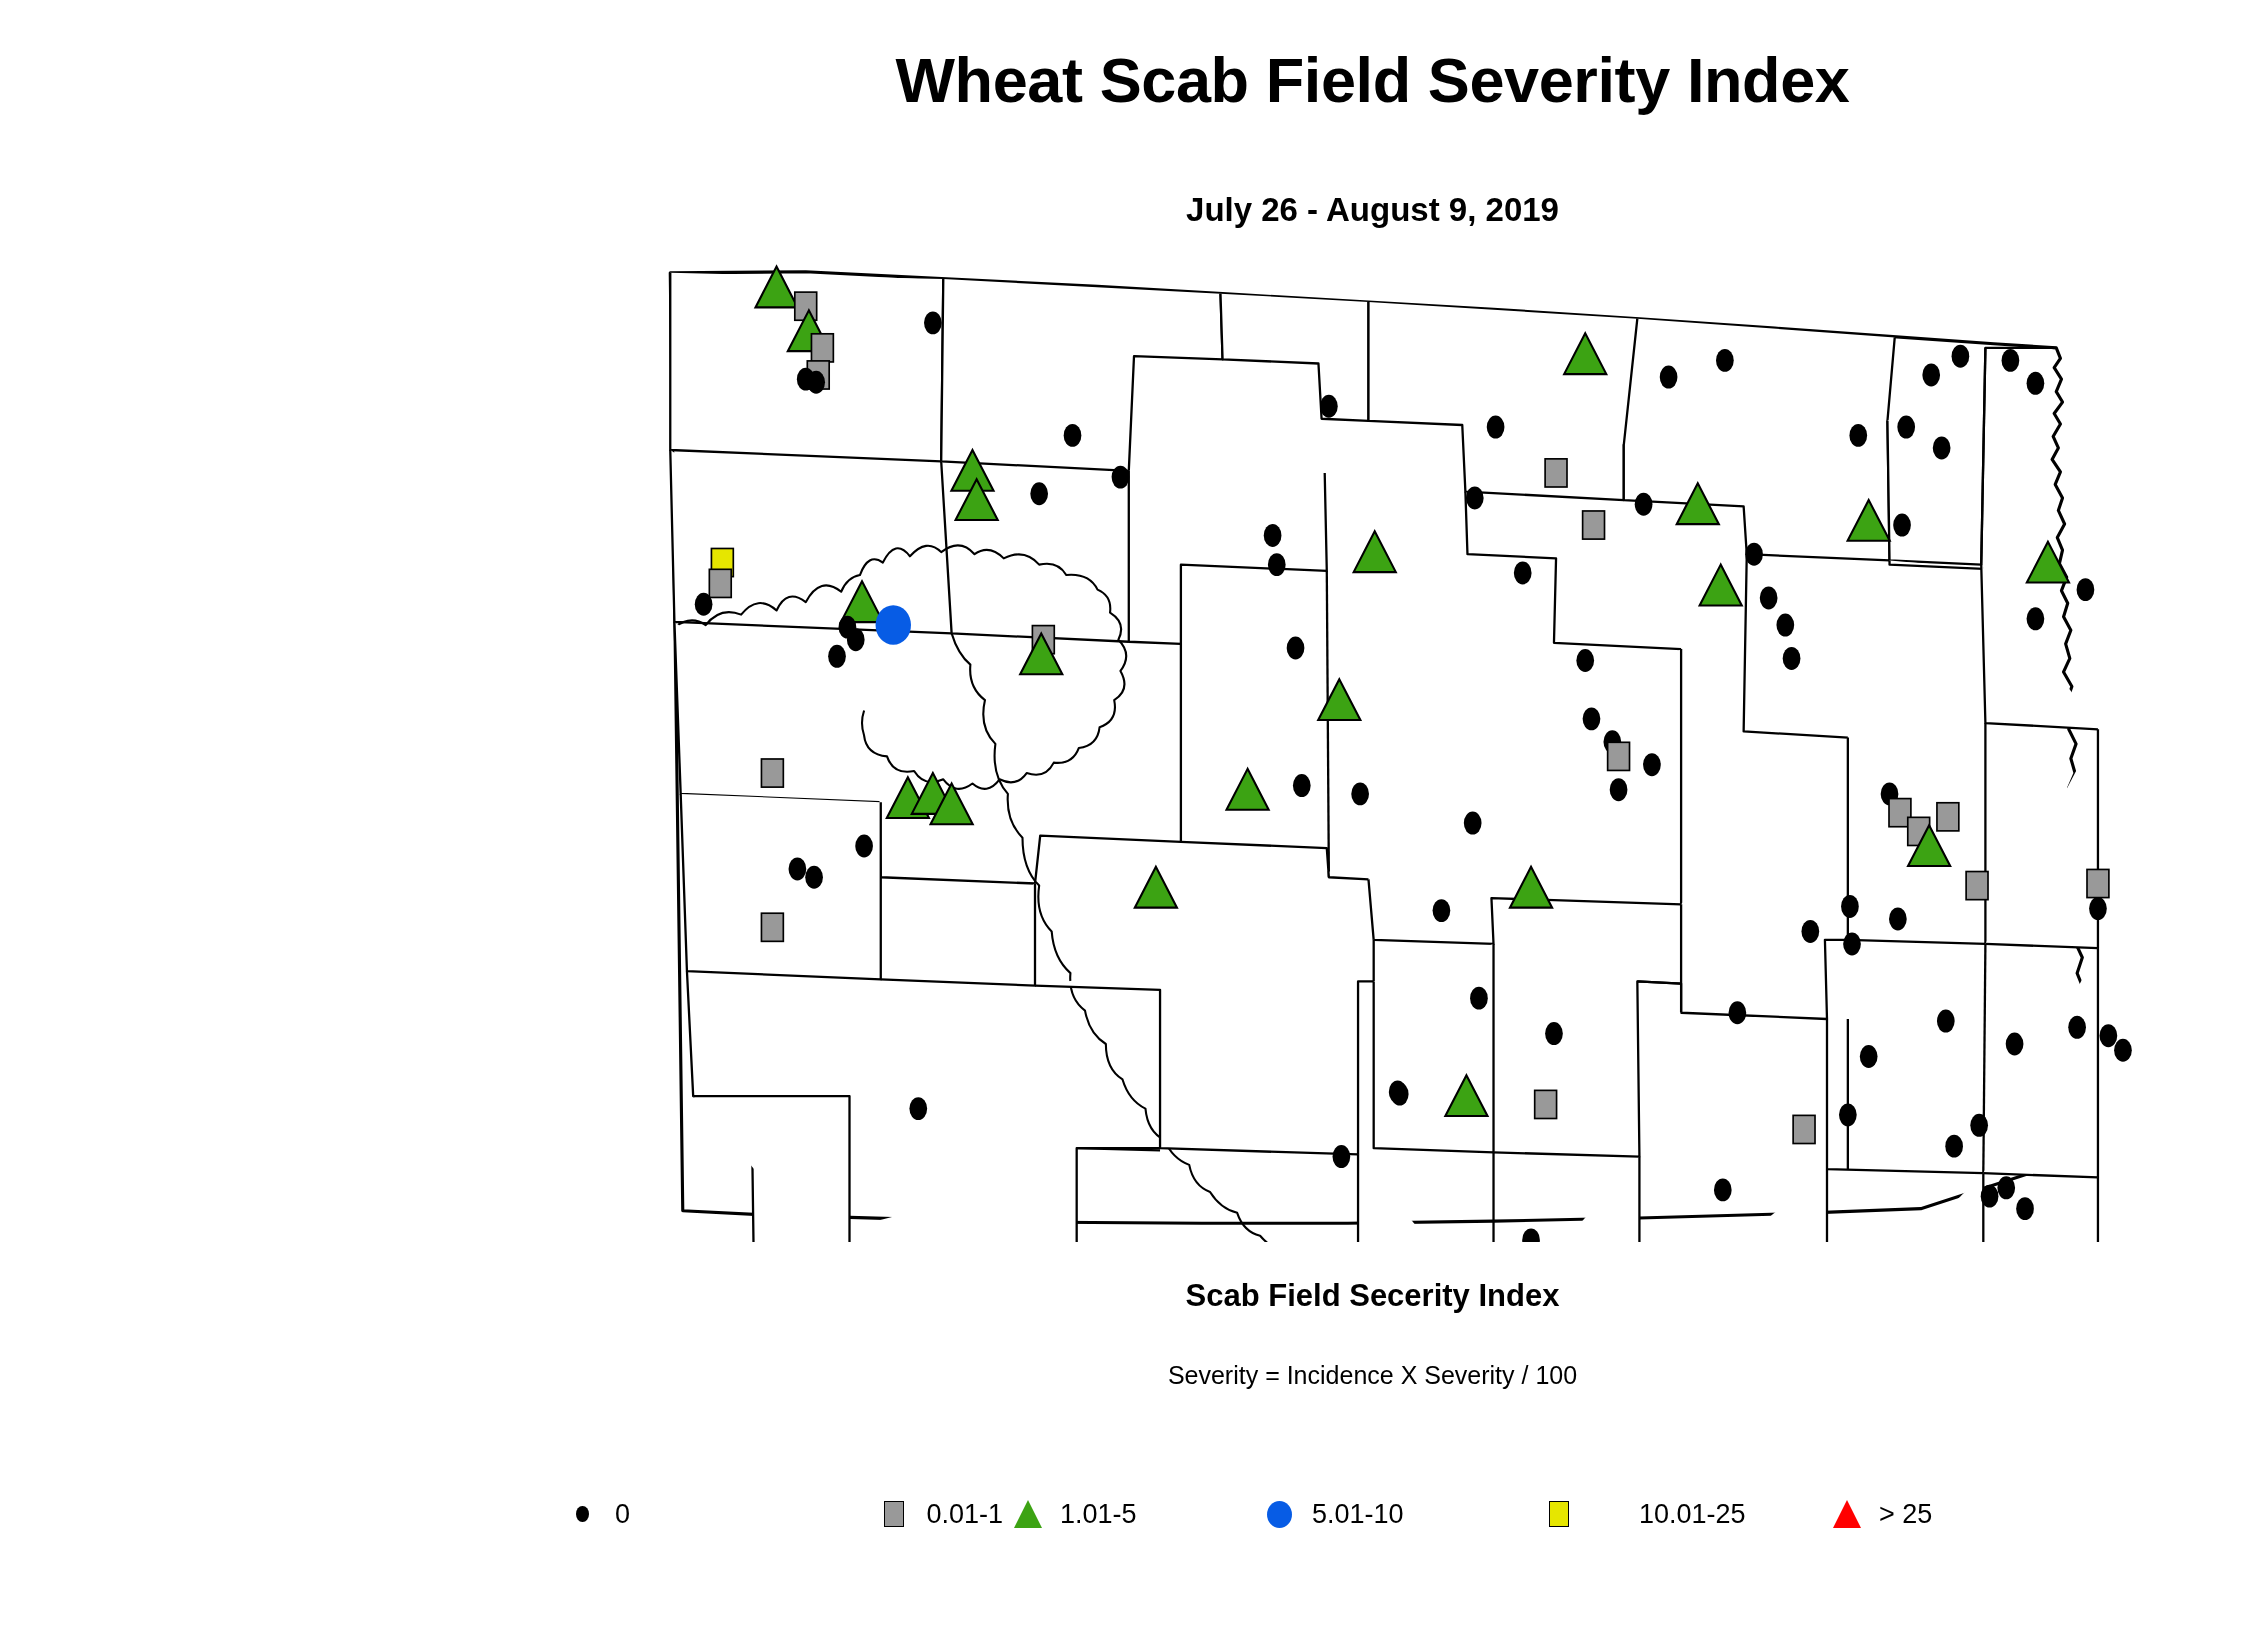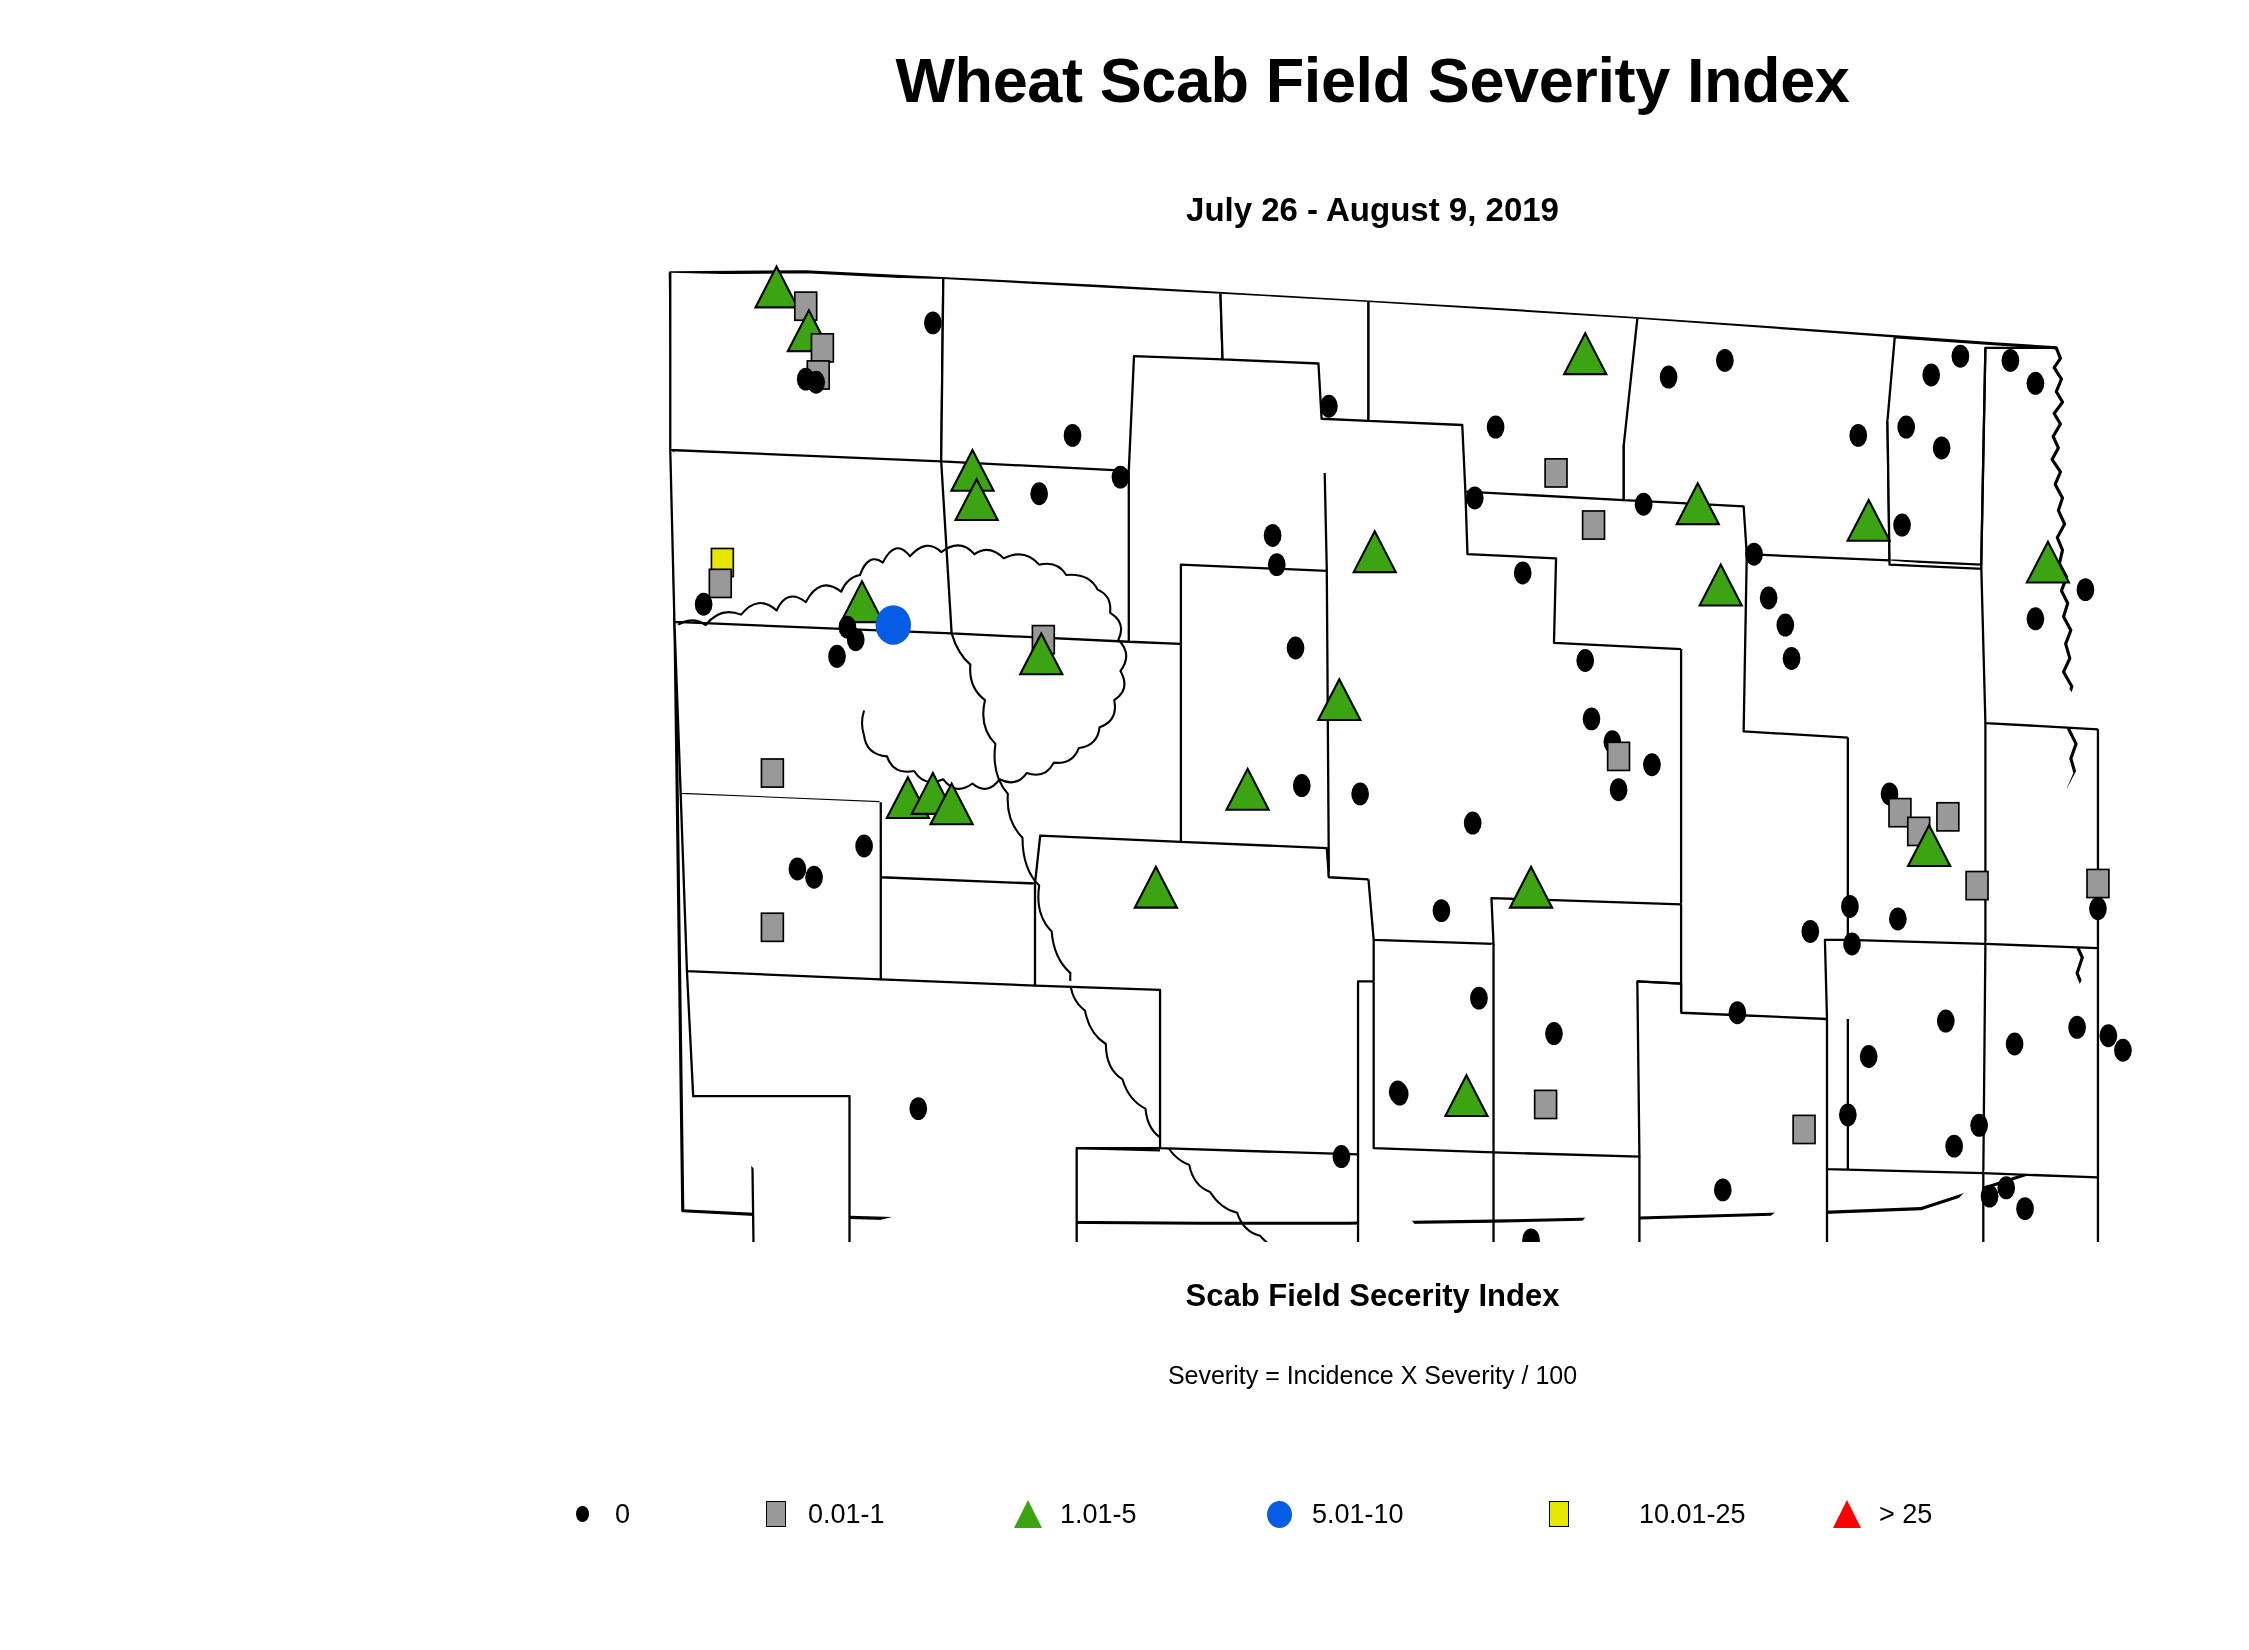--- a/index.html
+++ b/index.html
@@ -345,28 +345,28 @@
   <div id="legend-title">Scab Field Secerity Index</div>
   <div id="legend-formula">Severity = Incidence X Severity / 100</div>
 
   <div id="legend-row">
       <div class="legend-item" style="width: 193px;">
         <div class="legend-swatch">
           <div class="sw-dot"></div>
         </div>
         <div class="legend-label">0</div>
       </div>
+      <div class="legend-item" style="width: 252px; justify-content: flex-end;">
+        <div class="legend-swatch">
+          <div class="sw-square" style="background: rgb(153, 153, 153);"></div>
+        </div>
+        <div class="legend-label">0.01-1</div>
+      </div>
       <div class="legend-item" style="width: 252px;">
         <div class="legend-swatch">
-          <div class="sw-square" style="background: rgb(153, 153, 153);"></div>
-        </div>
-        <div class="legend-label">0.01-1</div>
-      </div>
-      <div class="legend-item" style="width: 252px;">
-        <div class="legend-swatch">
           <div class="sw-tri" style="border-bottom: 28px solid rgb(60, 163, 19);"></div>
         </div>
         <div class="legend-label">1.01-5</div>
       </div>
       <div class="legend-item" style="width: 279px;">
         <div class="legend-swatch">
           <div class="sw-circle" style="background: rgb(7, 92, 229);"></div>
         </div>
         <div class="legend-label">5.01-10</div>
       </div>

